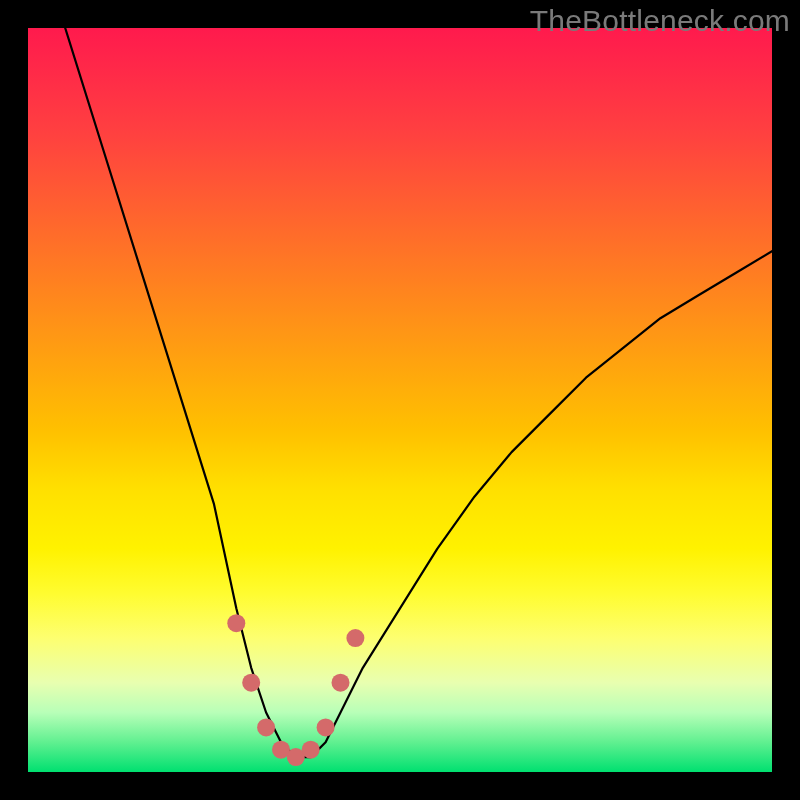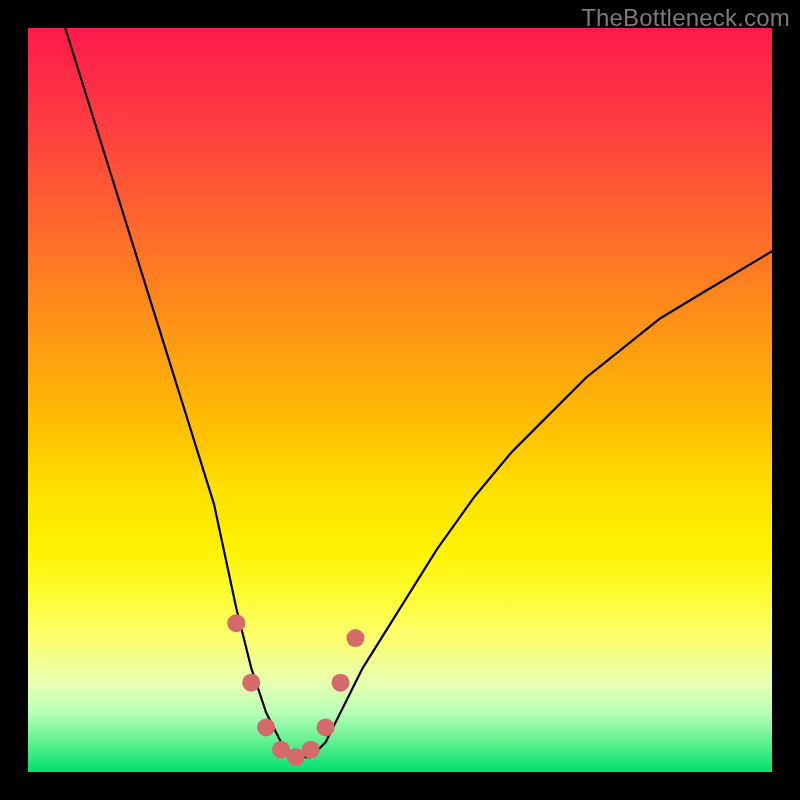--- a/index.html
+++ b/index.html
@@ -52,21 +52,21 @@
     position: absolute;
     inset: 0;
     width: 744px;
     height: 744px;
   }
   .watermark {
     position: absolute;
     top: 4px;
     right: 10px;
     color: #7a7a7a;
-    font-size: 24px;
+    font-size: 30px;
     letter-spacing: 0.2px;
     font-weight: 400;
   }
 </style>
 </head>
 <body>
 
 <div class="frame">
   <div class="plot-area">
     <div class="gradient"></div>

